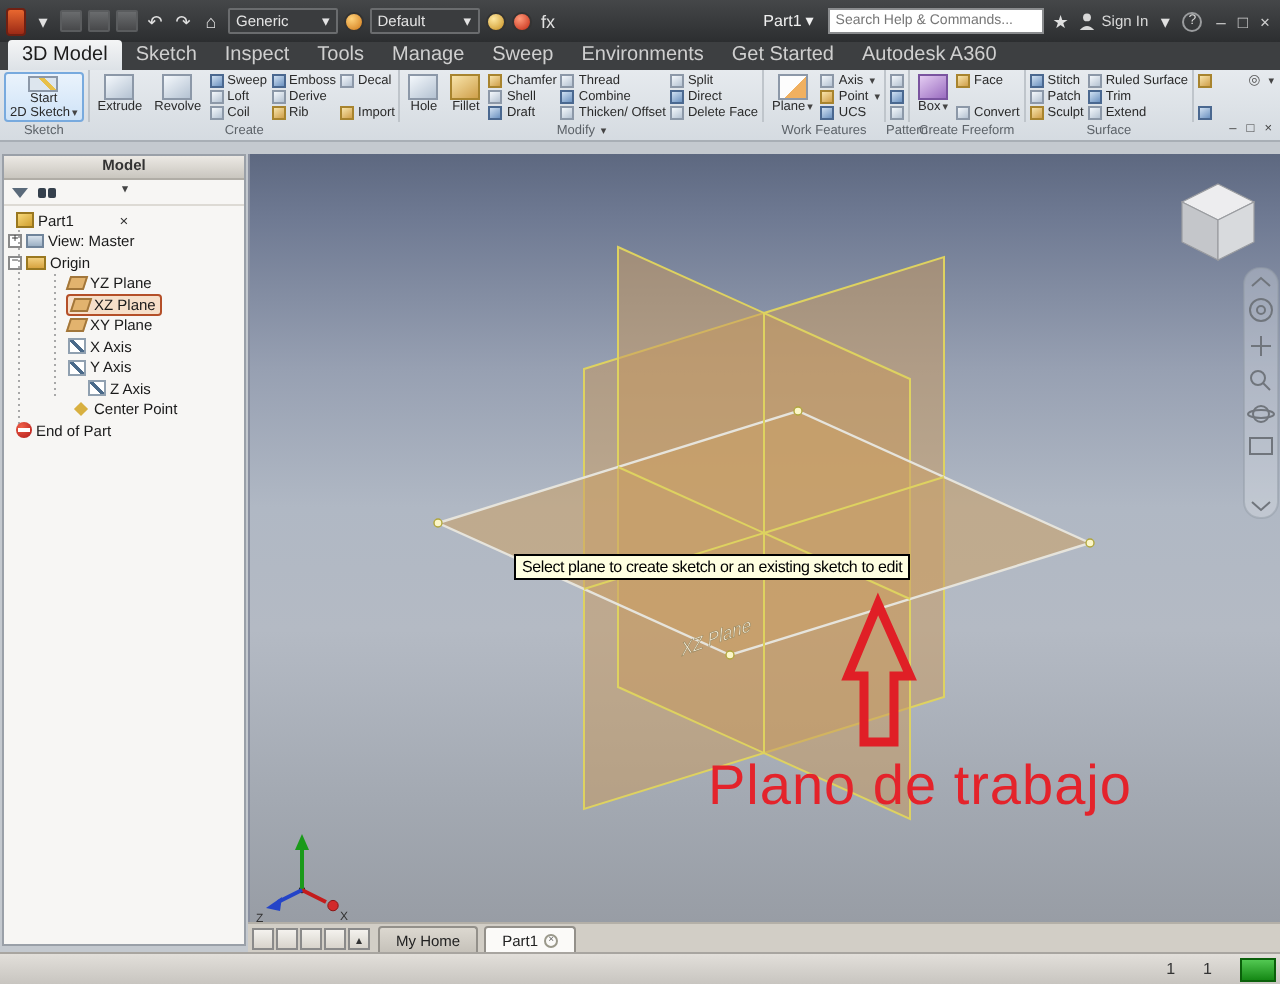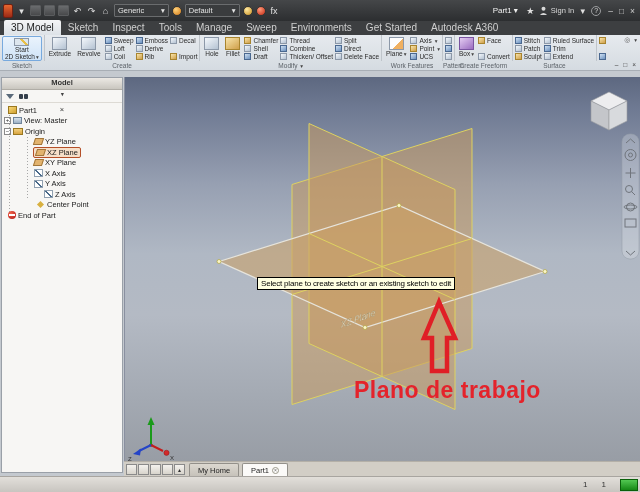--- a/index.html
+++ b/index.html
@@ -92,21 +92,21 @@
     border-radius:2px; padding:0 2px; }
   .vline { position:absolute; width:1px; background:repeating-linear-gradient(180deg,#a8a8a8 0 1px,transparent 1px 3px); }
 
   
   .canvas { position:absolute; left:124px; top:6px; width:516px; height:384px; border-left:1px solid #8a90a0;
     background:linear-gradient(180deg,#5d6880 0%,#6e7992 8%,#97a0b2 28%,#b0b8c4 46%,#b4bac4 62%,#a3a9b2 84%,#989da5 100%);
     overflow:hidden; }
   .scene { position:absolute; left:0; top:0; }
   .tooltip { position:absolute; left:132px; top:200px; background:#ffffe1; border:1px solid #000;
     font-size:8px; letter-spacing:-0.2px; color:#000; padding:1px 3px; white-space:nowrap; z-index:5; }
-  .annotation { position:absolute; left:229px; top:300px; font-size:23px; font-weight:bold; color:#e4232b;
+  .annotation { position:absolute; left:229px; top:300px; font-size:28px; font-weight:normal; color:#e4232b;
     letter-spacing:0.5px; z-index:6; white-space:nowrap; }
 
   
   .tabbar { position:absolute; left:124px; top:390px; right:0; height:15px; background:#d2cec6;
     display:flex; align-items:flex-end; padding:5px 2px 0; border-top:1px solid #b4b0a8; }
   .mdibtn { width:11px; height:11px; border:1px solid #8a8a8a; background:linear-gradient(#f4f2ee,#d8d4cc);
     margin-right:1px; margin-bottom:1px; display:flex; align-items:center; justify-content:center; font-size:6px; color:#333; }
   .dtab { height:13px; padding:0 8px; font-size:7.5px; display:flex; align-items:center; gap:3px;
     border:1px solid #93908a; border-bottom:none; background:linear-gradient(#dcd8d0,#c6c2ba);
     margin-left:3px; border-radius:2px 2px 0 0; color:#222; }
@@ -143,20 +143,21 @@
     <span>▾</span>
   </span>
   <span class="ball gd"></span>
   <span class="ball rd"></span>
   <span class="qicon flat">fx</span>
   <span class="spacer"></span>
   <span class="doc-title">
     <span>Part1</span>
     <span>▾</span>
   </span>
+  <input class="search" placeholder="Search Help &amp; Commands..." style="">
   <span class="qicon flat">★</span>
   <svg class="person" viewBox="0 0 10 10">
     <circle cx="5" cy="3" r="2.2" fill="#d8d8d8"></circle>
       <path d="M1 10 Q5 5.5 9 10 Z" fill="#d8d8d8"></path>
   </svg>
   <span>Sign In</span>
   <span class="qicon flat">▾</span>
   <span class="helpc">?</span>
   <span class="winbtns">
     <span>–</span>

